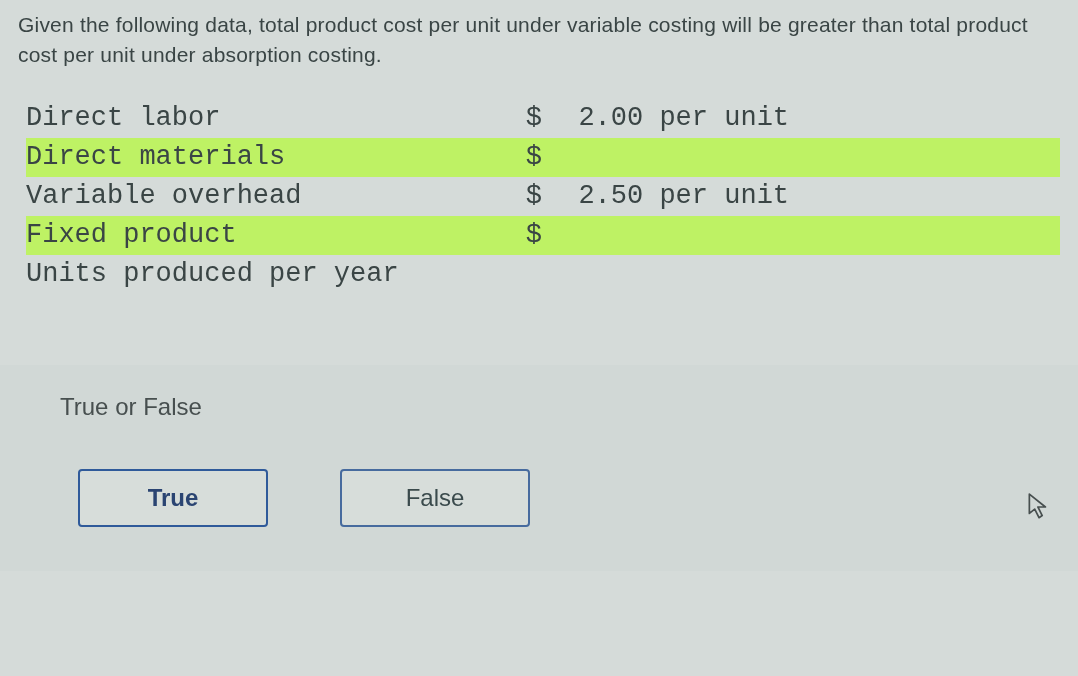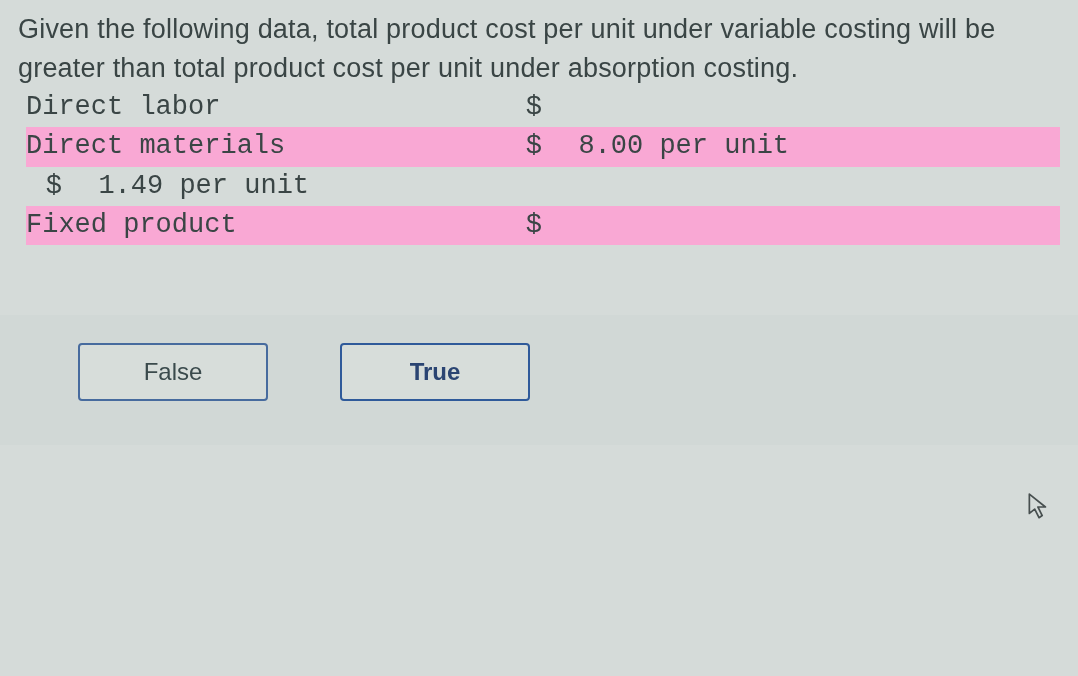--- a/index.html
+++ b/index.html
@@ -11,39 +11,40 @@
     width: 1078px;
     height: 676px;
     background: #d5dbd9;
     font-family: Arial, Helvetica, sans-serif;
     padding: 10px 18px;
     color: #3a4545;
     overflow: hidden;
     position: relative;
   }
   .question-text {
-    font-size: 27px;
+    font-size: 21px;
     line-height: 1.45;
     color: #3a4545;
+    margin-bottom: 28px;
     letter-spacing: 0.2px;
   }
   .data-table {
     font-family: "Courier New", Courier, monospace;
     font-size: 27px;
     color: #3a4545;
     margin-left: 8px;
     margin-bottom: 70px;
   }
   .data-row {
     display: flex;
     line-height: 1.45;
     font-family: Liberation Mono, monospace;
   }
   .data-row.shaded {
-    background: #f9a8d4;
+    background: #bef264;
   }
   .data-label {
     width: 480px;
     padding-right: 10px;
   }
   .data-currency {
     width: 40px;
     text-align: right;
     padding-right: 4px;
   }
@@ -98,41 +99,44 @@
 </style>
 </head>
 <body>
 
 <div class="question-text">Given the following data, total product cost per unit under variable costing will be greater than total product cost per unit under absorption costing.</div>
 
 <div class="data-table">
   <div class="data-row">
     <span class="data-label">Direct labor</span>
     <span class="data-currency">$</span>
+    <span class="data-value">  2.00 per unit</span>
   </div>
   <div class="data-row shaded">
     <span class="data-label">Direct materials</span>
     <span class="data-currency">$</span>
-    <span class="data-value">  8.00 per unit</span>
   </div>
   <div class="data-row">
+    <span class="data-label">Variable overhead</span>
     <span class="data-currency">$</span>
-    <span class="data-value">  1.49 per unit</span>
+    <span class="data-value">  2.50 per unit</span>
   </div>
   <div class="data-row shaded">
     <span class="data-label">Fixed product</span>
     <span class="data-currency">$</span>
   </div>
   <div class="data-row">
+    <span class="data-label">Units produced per year</span>
     <span class="data-currency"></span>
   </div>
 </div>
 
 <div class="answer-block">
+  <div class="prompt-label">True or False</div>
   <div class="button-row">
+    <button class="answer-button">True</button>
     <button class="answer-button false-btn">False</button>
-    <button class="answer-button">True</button>
   </div>
 </div>
 
 <svg class="cursor-icon" viewBox="0 0 24 28">
   <path d="M3 2 L3 20 L8 16 L12 24 L15 22 L11 14 L18 14 Z" fill="none" stroke="#474f4f" stroke-width="1.6" stroke-linejoin="round"></path>
 </svg>
 
 </body></html>

